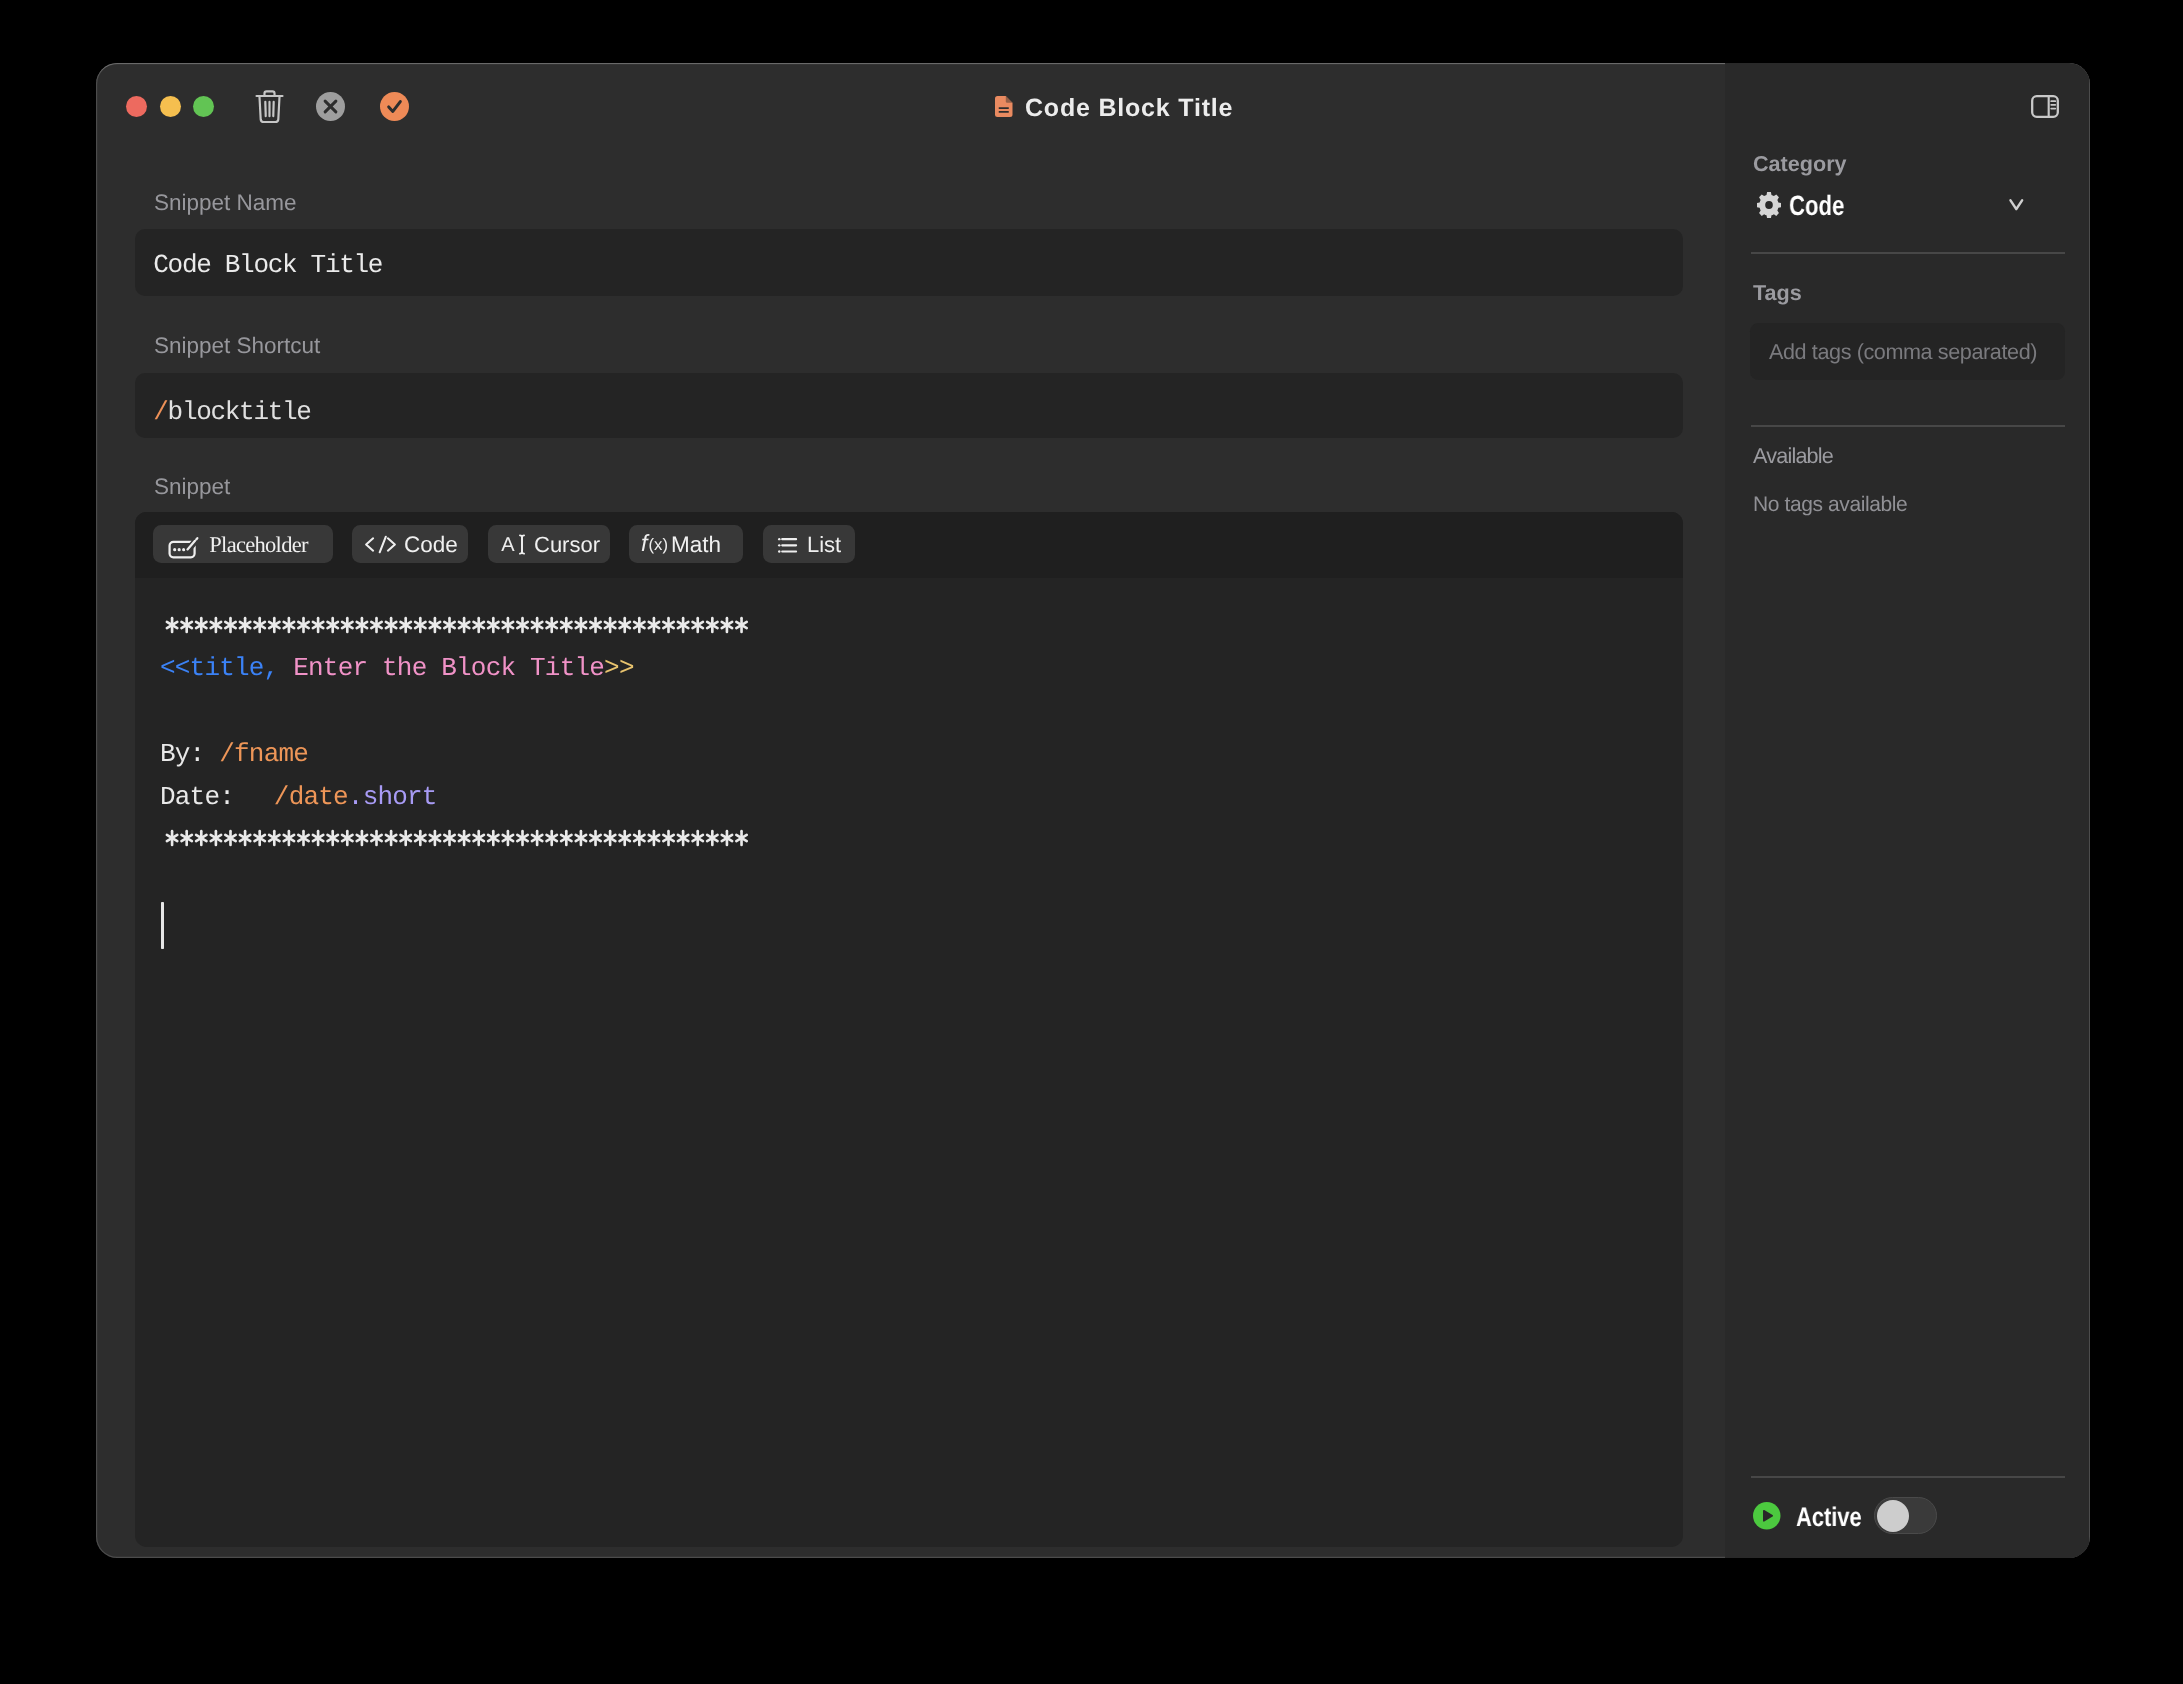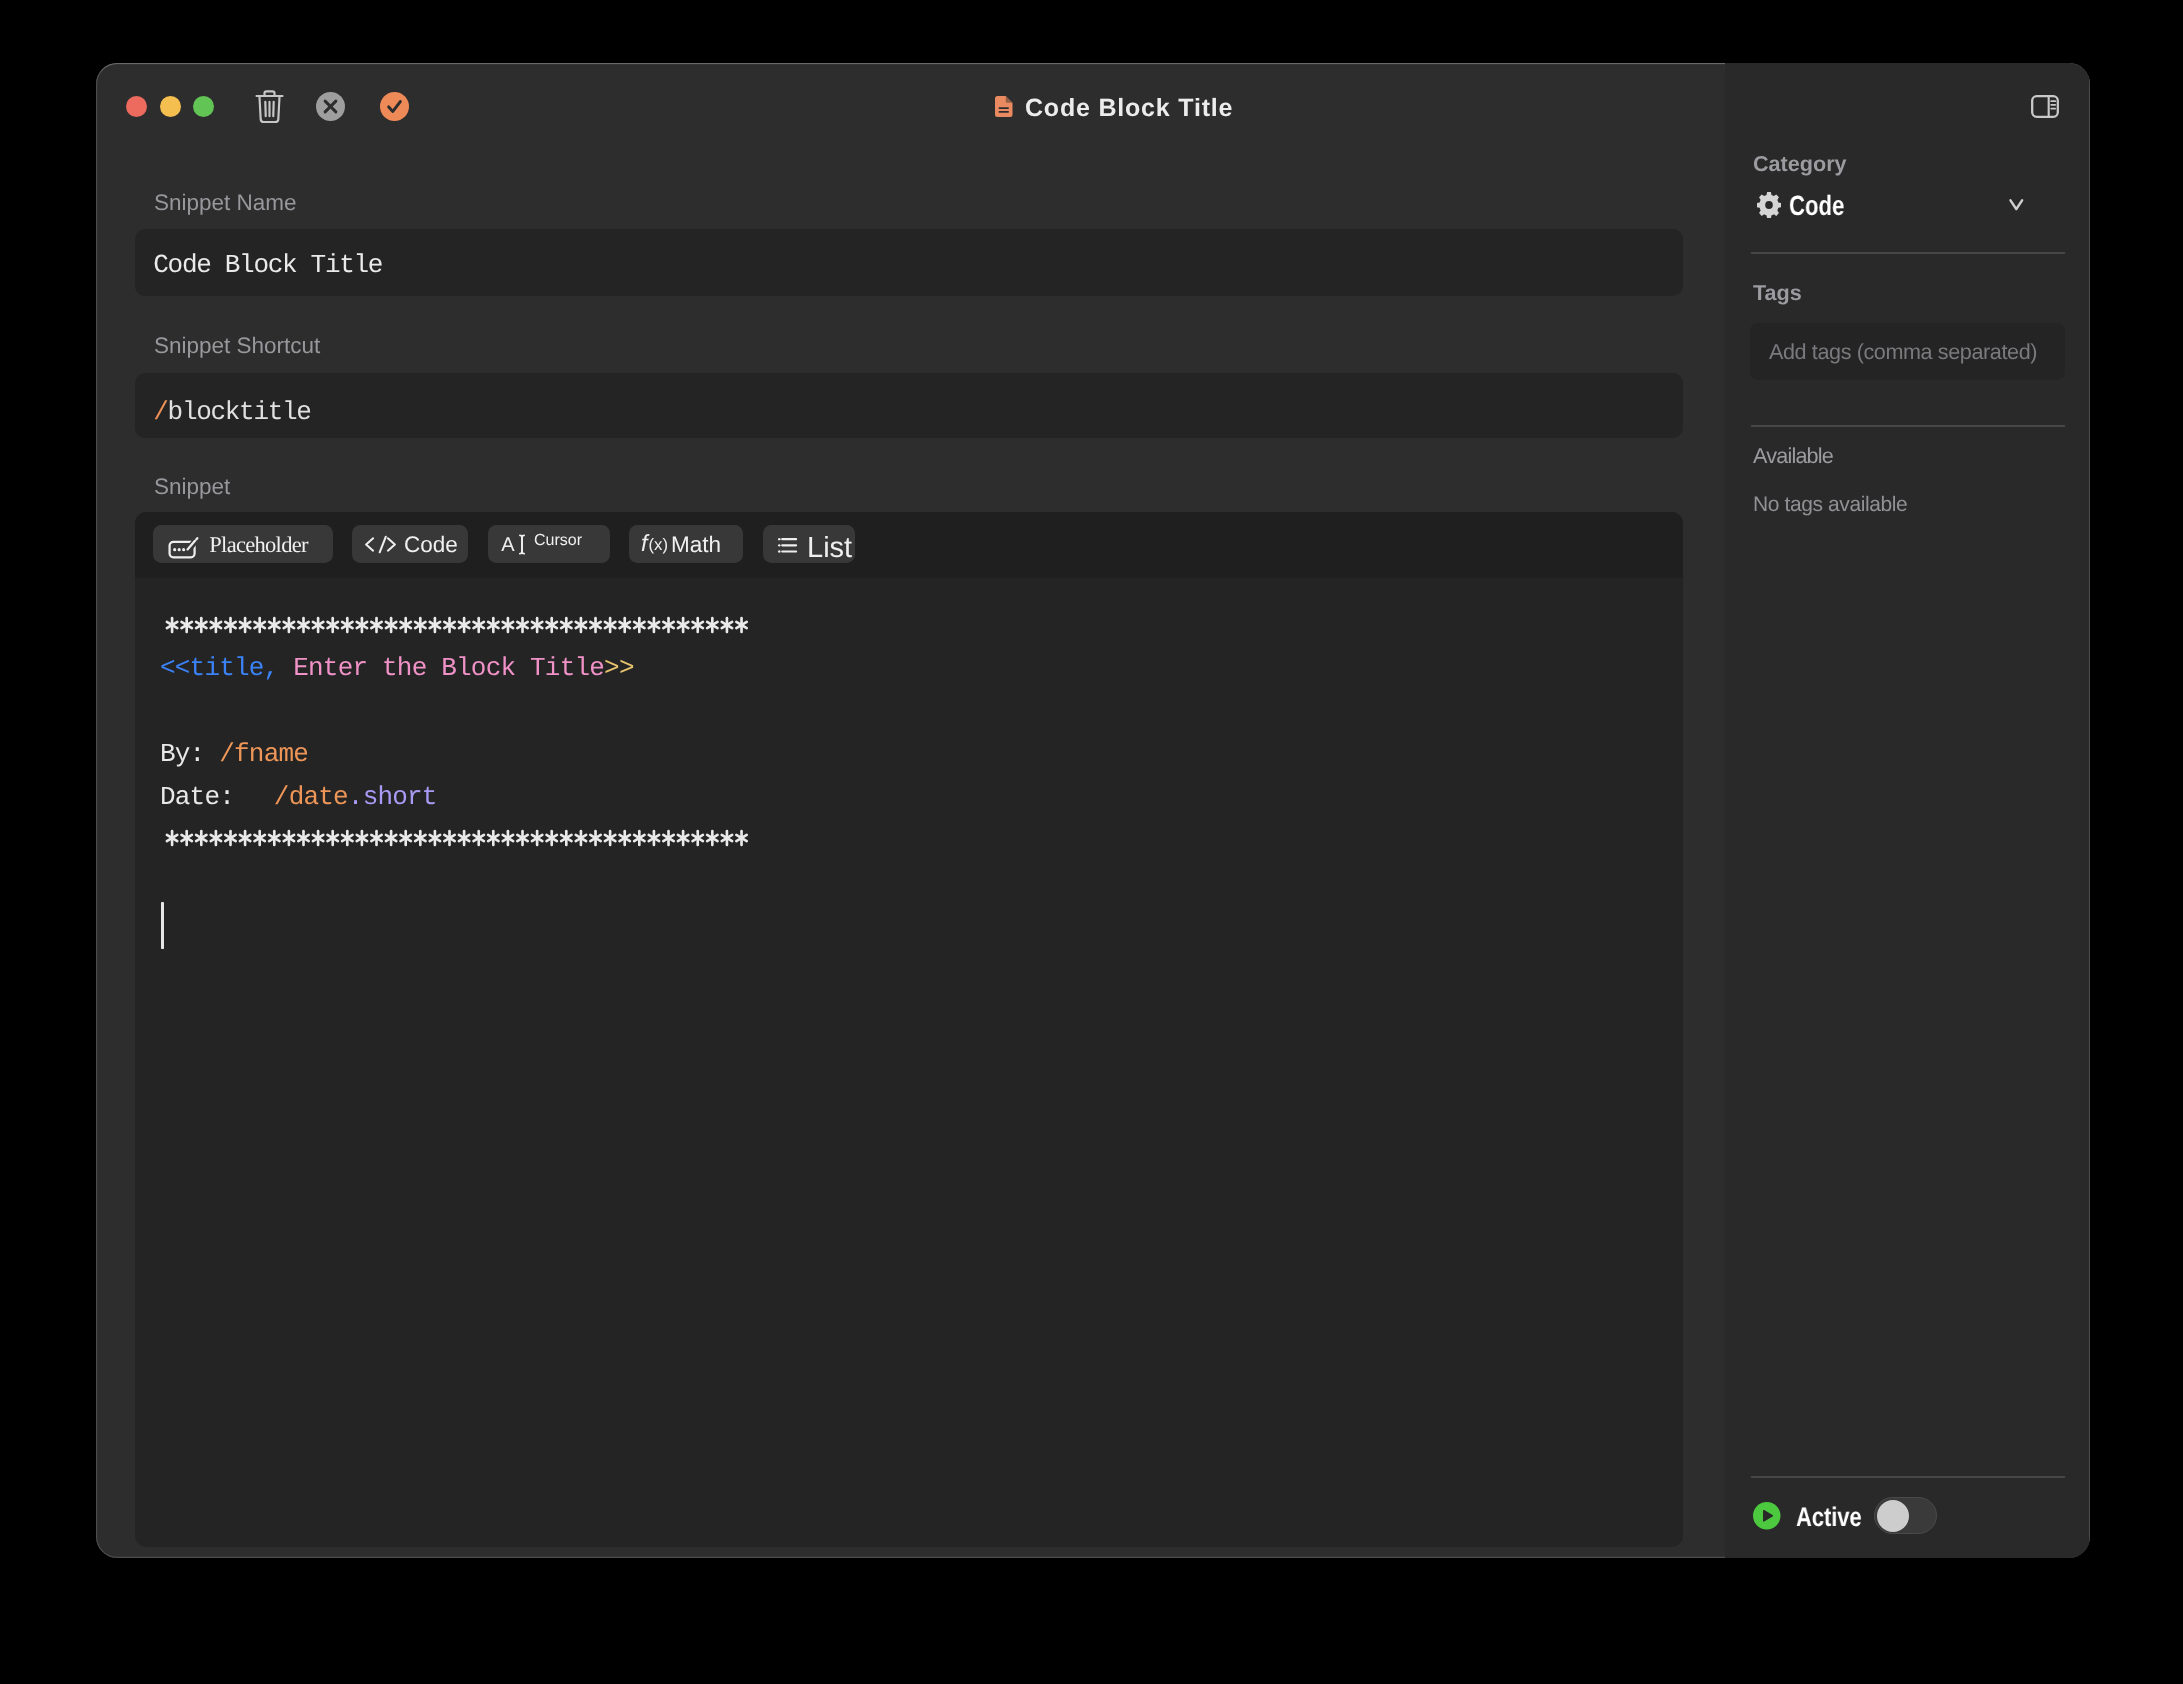--- a/index.html
+++ b/index.html
@@ -87,41 +87,41 @@
     </div>
 
     <div class="abs" style="left:353px; top:13.3px; width:122px; height:38px; background:#383838; border-radius:8.3px;">
       <svg class="abs" style="left:13.3px; top:6.7px;" width="27" height="25" viewBox="0 0 32 30">
         <text x="0" y="23" font-family="Liberation Sans" font-size="24" fill="#eeeeee">A</text>
         <g stroke="#eeeeee" stroke-width="2.2" fill="none" stroke-linecap="round">
           <path d="M22.5 4 q2.5 0 2.5 2.5 V23.5 q0 2.5 -2.5 2.5"></path>
           <path d="M27.5 4 q-2.5 0 -2.5 2.5 V23.5 q0 2.5 2.5 2.5"></path>
         </g>
       </svg>
-      <div class="abs" style="left:46px; top:6.7px; font-size:16px; color:#f0f0f0;">Cursor</div>
+      <div class="abs" style="left:46px; top:6.7px; font-size:22px; color:#f0f0f0;">Cursor</div>
     </div>
 
     <div class="abs" style="left:494px; top:13.3px; width:114px; height:38px; background:#383838; border-radius:8.3px;">
       <svg class="abs" style="left:11.6px; top:6.7px;" width="30" height="25" viewBox="0 0 36 30">
         <text x="0" y="23" font-family="Liberation Sans" font-size="28" font-style="italic" fill="#eeeeee">f</text>
         <text x="9" y="22" font-family="Liberation Sans" font-size="20" fill="#eeeeee">(x)</text>
       </svg>
       <div class="abs" style="left:42px; top:6.7px; font-size:22.5px; color:#f0f0f0;">Math</div>
     </div>
 
     <div class="abs" style="left:628px; top:13.3px; width:92px; height:38px; background:#383838; border-radius:8.3px;">
       <svg class="abs" style="left:13.3px; top:8.3px;" width="23" height="21.6" viewBox="0 0 28 26">
         <g stroke="#eeeeee" stroke-width="2.5" stroke-linecap="round">
           <path d="M7.5 6.1 H24.5 M7.5 13.7 H24.5 M7.5 21.2 H24.5"></path>
         </g>
         <circle cx="4" cy="6.1" r="1.5" fill="#eeeeee"></circle>
         <circle cx="4" cy="13.7" r="1.5" fill="#eeeeee"></circle>
         <circle cx="4" cy="21.2" r="1.5" fill="#eeeeee"></circle>
       </svg>
-      <div class="abs" style="left:44px; top:6.7px; font-size:29px; color:#f0f0f0;">List</div>
+      <div class="abs" style="left:44px; top:6.7px; font-size:22px; color:#f0f0f0;">List</div>
     </div>
 
     <pre class="mono abs" style="left:25px; top:92px; font-size:26px; letter-spacing:-0.8px; line-height:43px; color:#e9e9e9;"> 
 <span style="color:#3b82f6;">&lt;&lt;title,</span><span style="color:#f092c7;"> Enter the Block Title</span><span style="color:#e8c36e;">&gt;&gt;</span>
 
 By: <span style="color:#ee9658;">/fname</span>
 Date: <span style="color:#ee9658;margin-left:25px;">/date</span><span style="color:#a89bf5;">.short</span>
  </pre>
     <svg class="abs" style="left:28px; top:104px;" width="589" height="19" viewBox="0 0 708 23">
         <defs>

